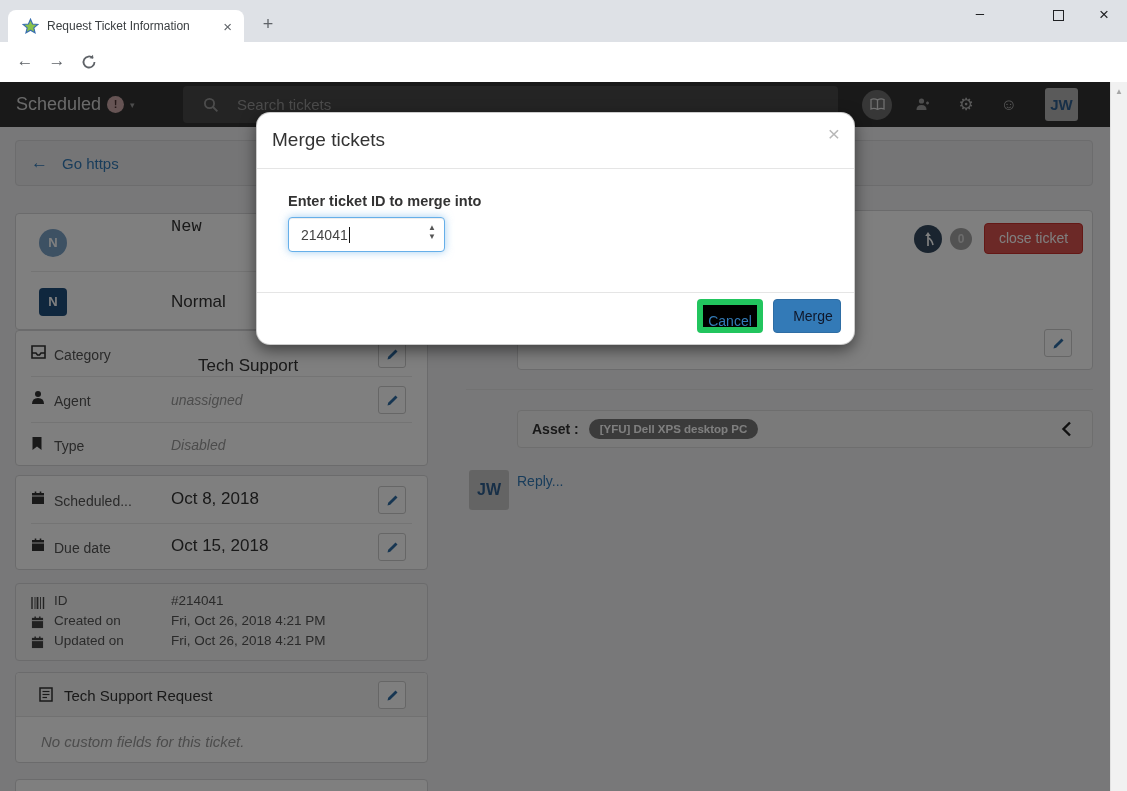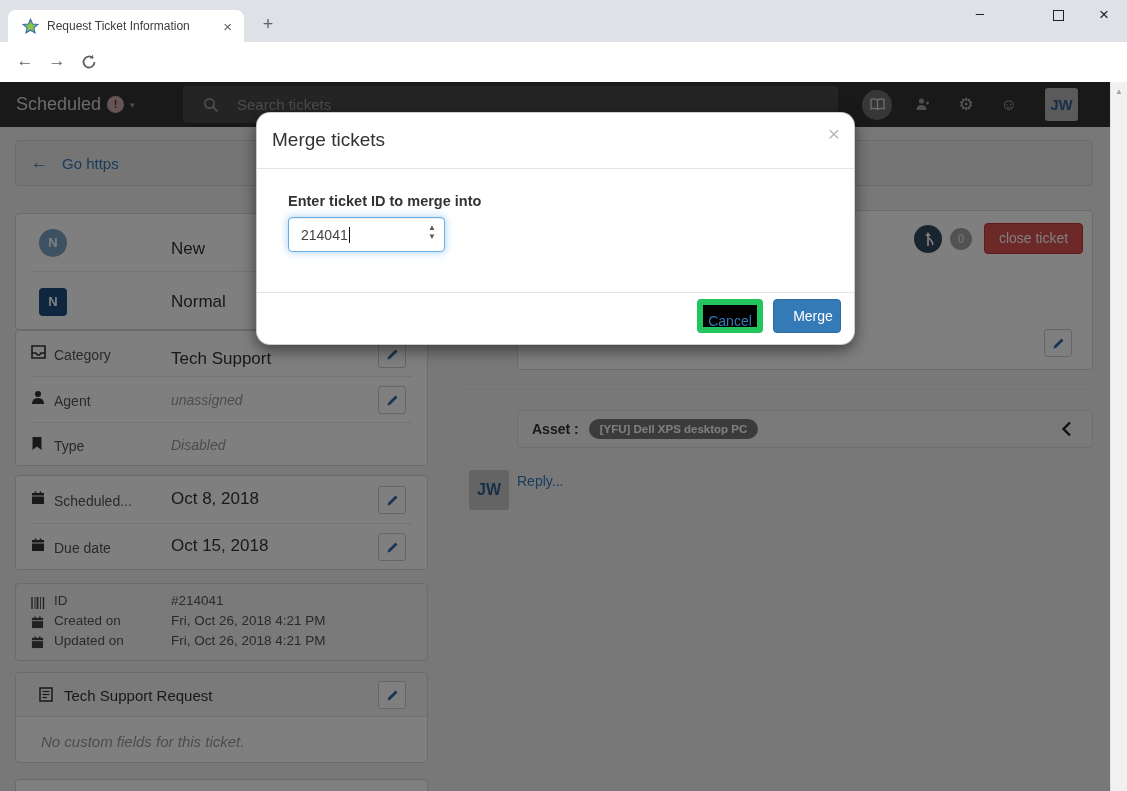--- a/index.html
+++ b/index.html
@@ -124,21 +124,21 @@
   .modal-label { position:absolute; left:31px; top:80px; font-size:14.5px; font-weight:bold; color:#333; }
   .modal-input { position:absolute; left:31px; top:104px; width:157px; height:35px; background:#fff;
                  border:1px solid #66afe9; border-radius:4px; box-shadow:inset 0 1px 1px rgba(0,0,0,.075), 0 0 8px rgba(102,175,233,.6);
                  display:flex; align-items:center; padding-left:12px; font-size:14px; color:#444; }
   .caret-bar { display:inline-block; width:1px; height:16px; background:#111; margin-left:1px; }
   .spinner { position:absolute; right:8px; top:5px; display:flex; flex-direction:column; line-height:9px;
              font-size:8px; color:#555; text-align:center; }
   .modal-hr2 { position:absolute; left:0; top:179px; width:100%; height:1px; background:#e5e5e5; }
   .btn { position:absolute; top:186px; height:34px; border-radius:4px; font-size:14px; text-align:center; line-height:32px; }
   .btn-cancel { left:440px; width:66px; background:#000000; border:6px solid #22c55e; color:#337ab7; }
-  .btn-merge { left:516px; width:68px; background:#337ab7; border:1px solid #2e6da4; color:#ffffff;padding-left:12px; }
+  .btn-merge { left:516px; width:68px; background:#337ab7; border:1px solid #2e6da4; color:#0f172a;padding-left:12px; }
 
   
   .pscroll { position:absolute; left:1110px; top:82px; width:17px; height:709px; background:#f1f1f1;
              border-left:1px solid #e2e2e2; }
   .pscroll .up { text-align:center; color:#a6a6a6; font-size:8px; padding-top:5px; }
 </style>
 </head>
 <body>
 
 <div class="screen">
@@ -222,35 +222,35 @@
       <div class="h-avatar">JW</div>
     </div>
 
     <div class="gobackbar">
       <span class="arr">←</span>
       <span class="goback-label">Go https</span>
     </div>
 
     <div class="card" style="left:15px; top:131px; width:413px; height:117px;">
       <div class="badge-n badge-circle">N</div>
-      <div class="status-label" style="top:25px;">New</div>
+      <div class="status-label" style="top:3px;font-family:Liberation Mono, monospace;">New</div>
       <div class="sep" style="top:57px;"></div>
       <div class="badge-n badge-square">N</div>
       <div class="status-label" style="top:78px;text-align:center;">Normal</div>
     </div>
 
     <div class="card" style="left:15px; top:248px; width:413px; height:136px;">
       <div class="frow" style="top:0; height:45px;">
         <span class="f-ico" style="top:14px;">
           <svg width="15" height="14" viewBox="0 0 15 14">
               <path d="M1 1 h13 v12 h-13 Z M1 8 h4 l1.5 2 h2 l1.5 -2 h4" fill="none" stroke="#333" stroke-width="1.6"></path>
             </svg>
         </span>
         <span class="f-label" style="top:16px;">Category</span>
-        <span class="f-value" style="top:18px;">Tech Support</span>
+        <span class="f-value" style="top:25px;margin-left:27px;">Tech Support</span>
         <div class="editbtn" style="left:362px; top:9px;">
           <svg width="13" height="13" viewBox="0 0 13 13">
               <path d="M1.5 11.5 L2.2 8.8 L9.5 1.5 L11.5 3.5 L4.2 10.8 Z" fill="#2e6da4"></path>
             </svg>
         </div>
       </div>
       <div class="sep" style="top:45px;"></div>
       <div class="frow" style="top:46px; height:45px;">
         <span class="f-ico" style="top:13px;">
           <svg width="14" height="15" viewBox="0 0 14 15">

